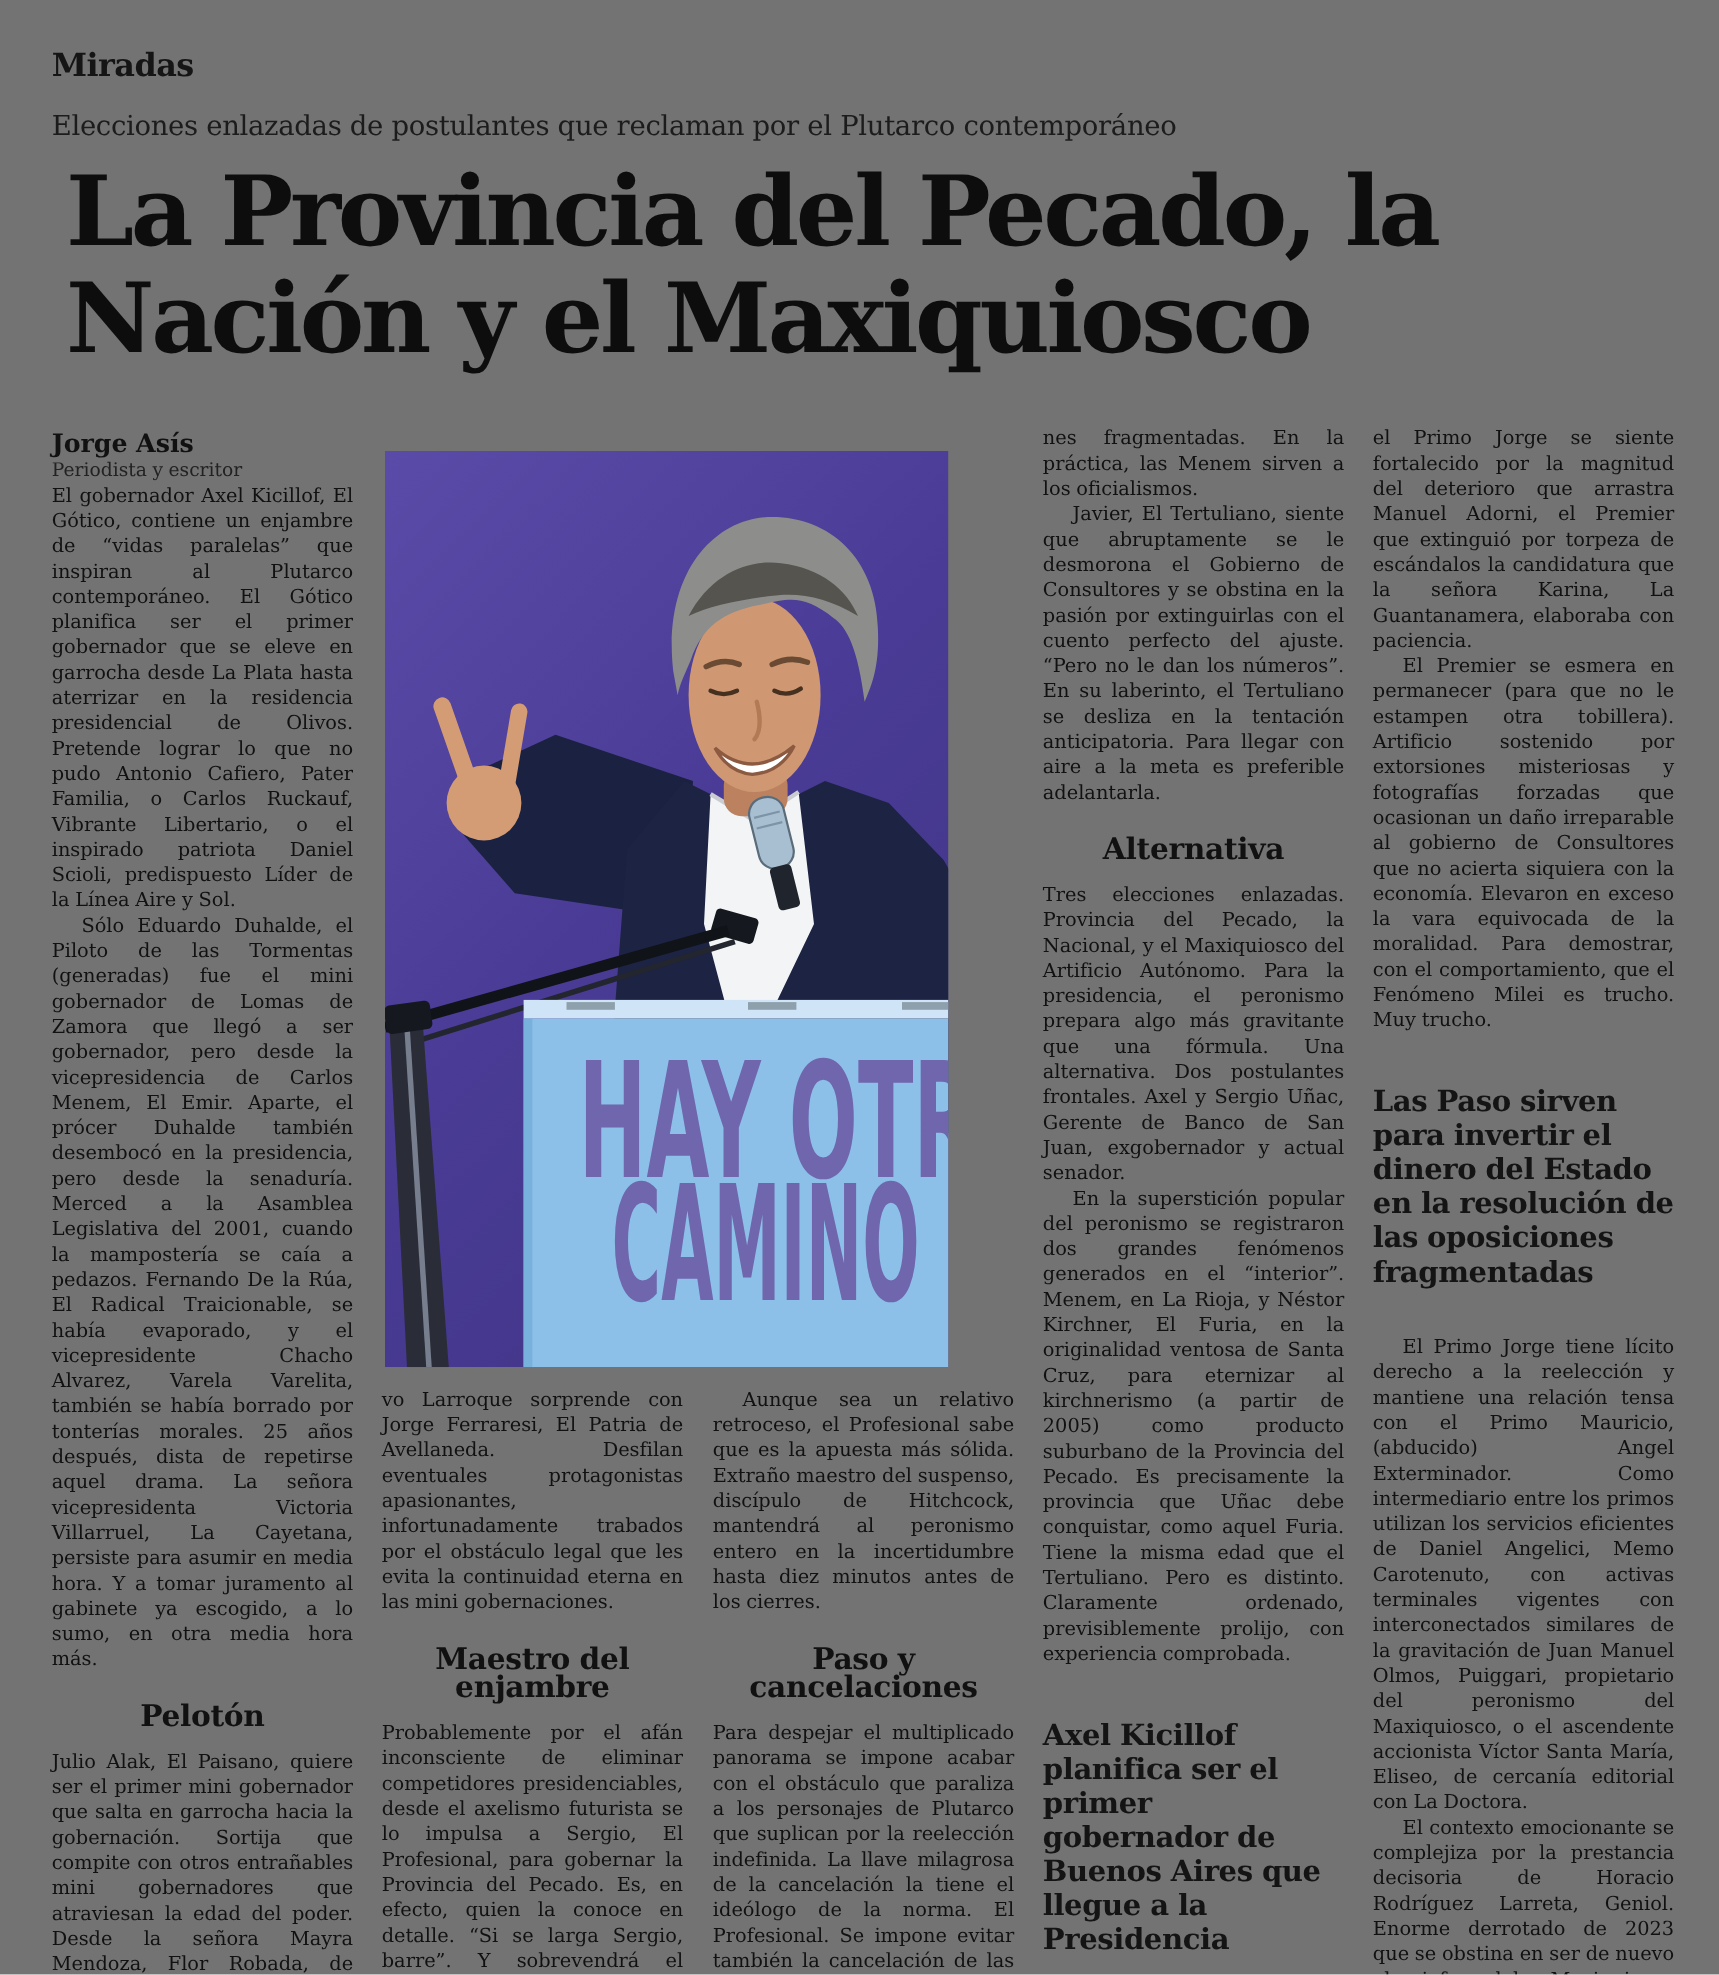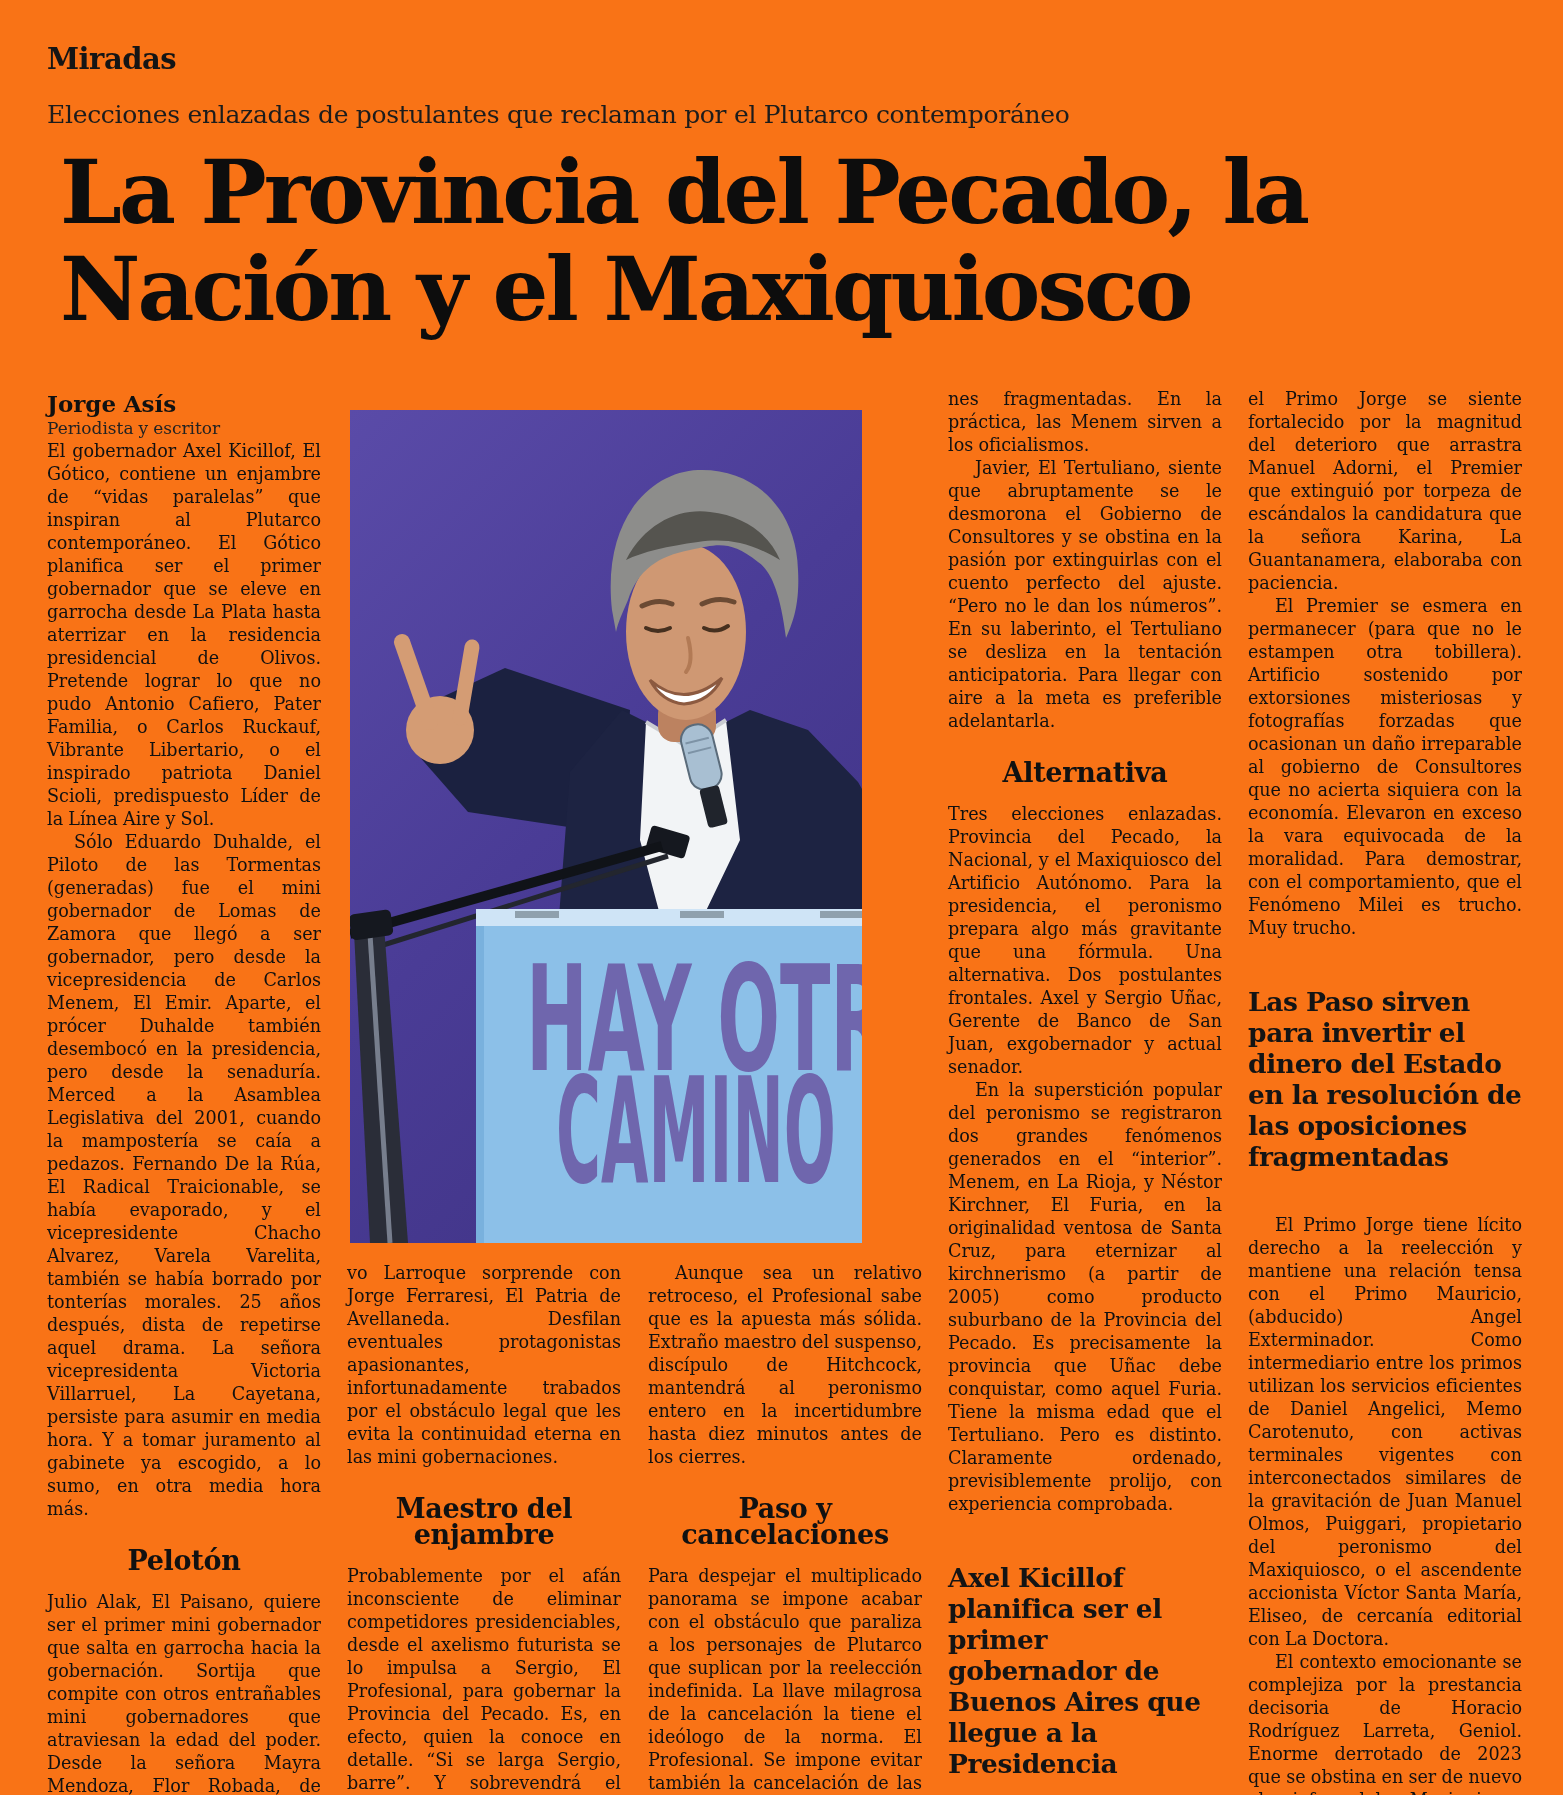--- a/index.html
+++ b/index.html
@@ -1,19 +1,19 @@
 <!DOCTYPE html>
 <html lang="es"><head>
 <meta charset="utf-8">
 <style>
   html,body{margin:0;padding:0;background:#ffffff;}
   .page{
     position:relative;
     width:1563px;height:1795px;
-    background:#f97316;
+    background:#737373;
     overflow:hidden;
     font-family:"DejaVu Serif", serif;
     color:#111111;
   }
   .kicker{
     position:absolute;left:47px;top:42px;
     font-size:29px;font-weight:bold;letter-spacing:-0.5px;color:#151515;
   }
   .deck{
     position:absolute;left:47px;top:100px;

